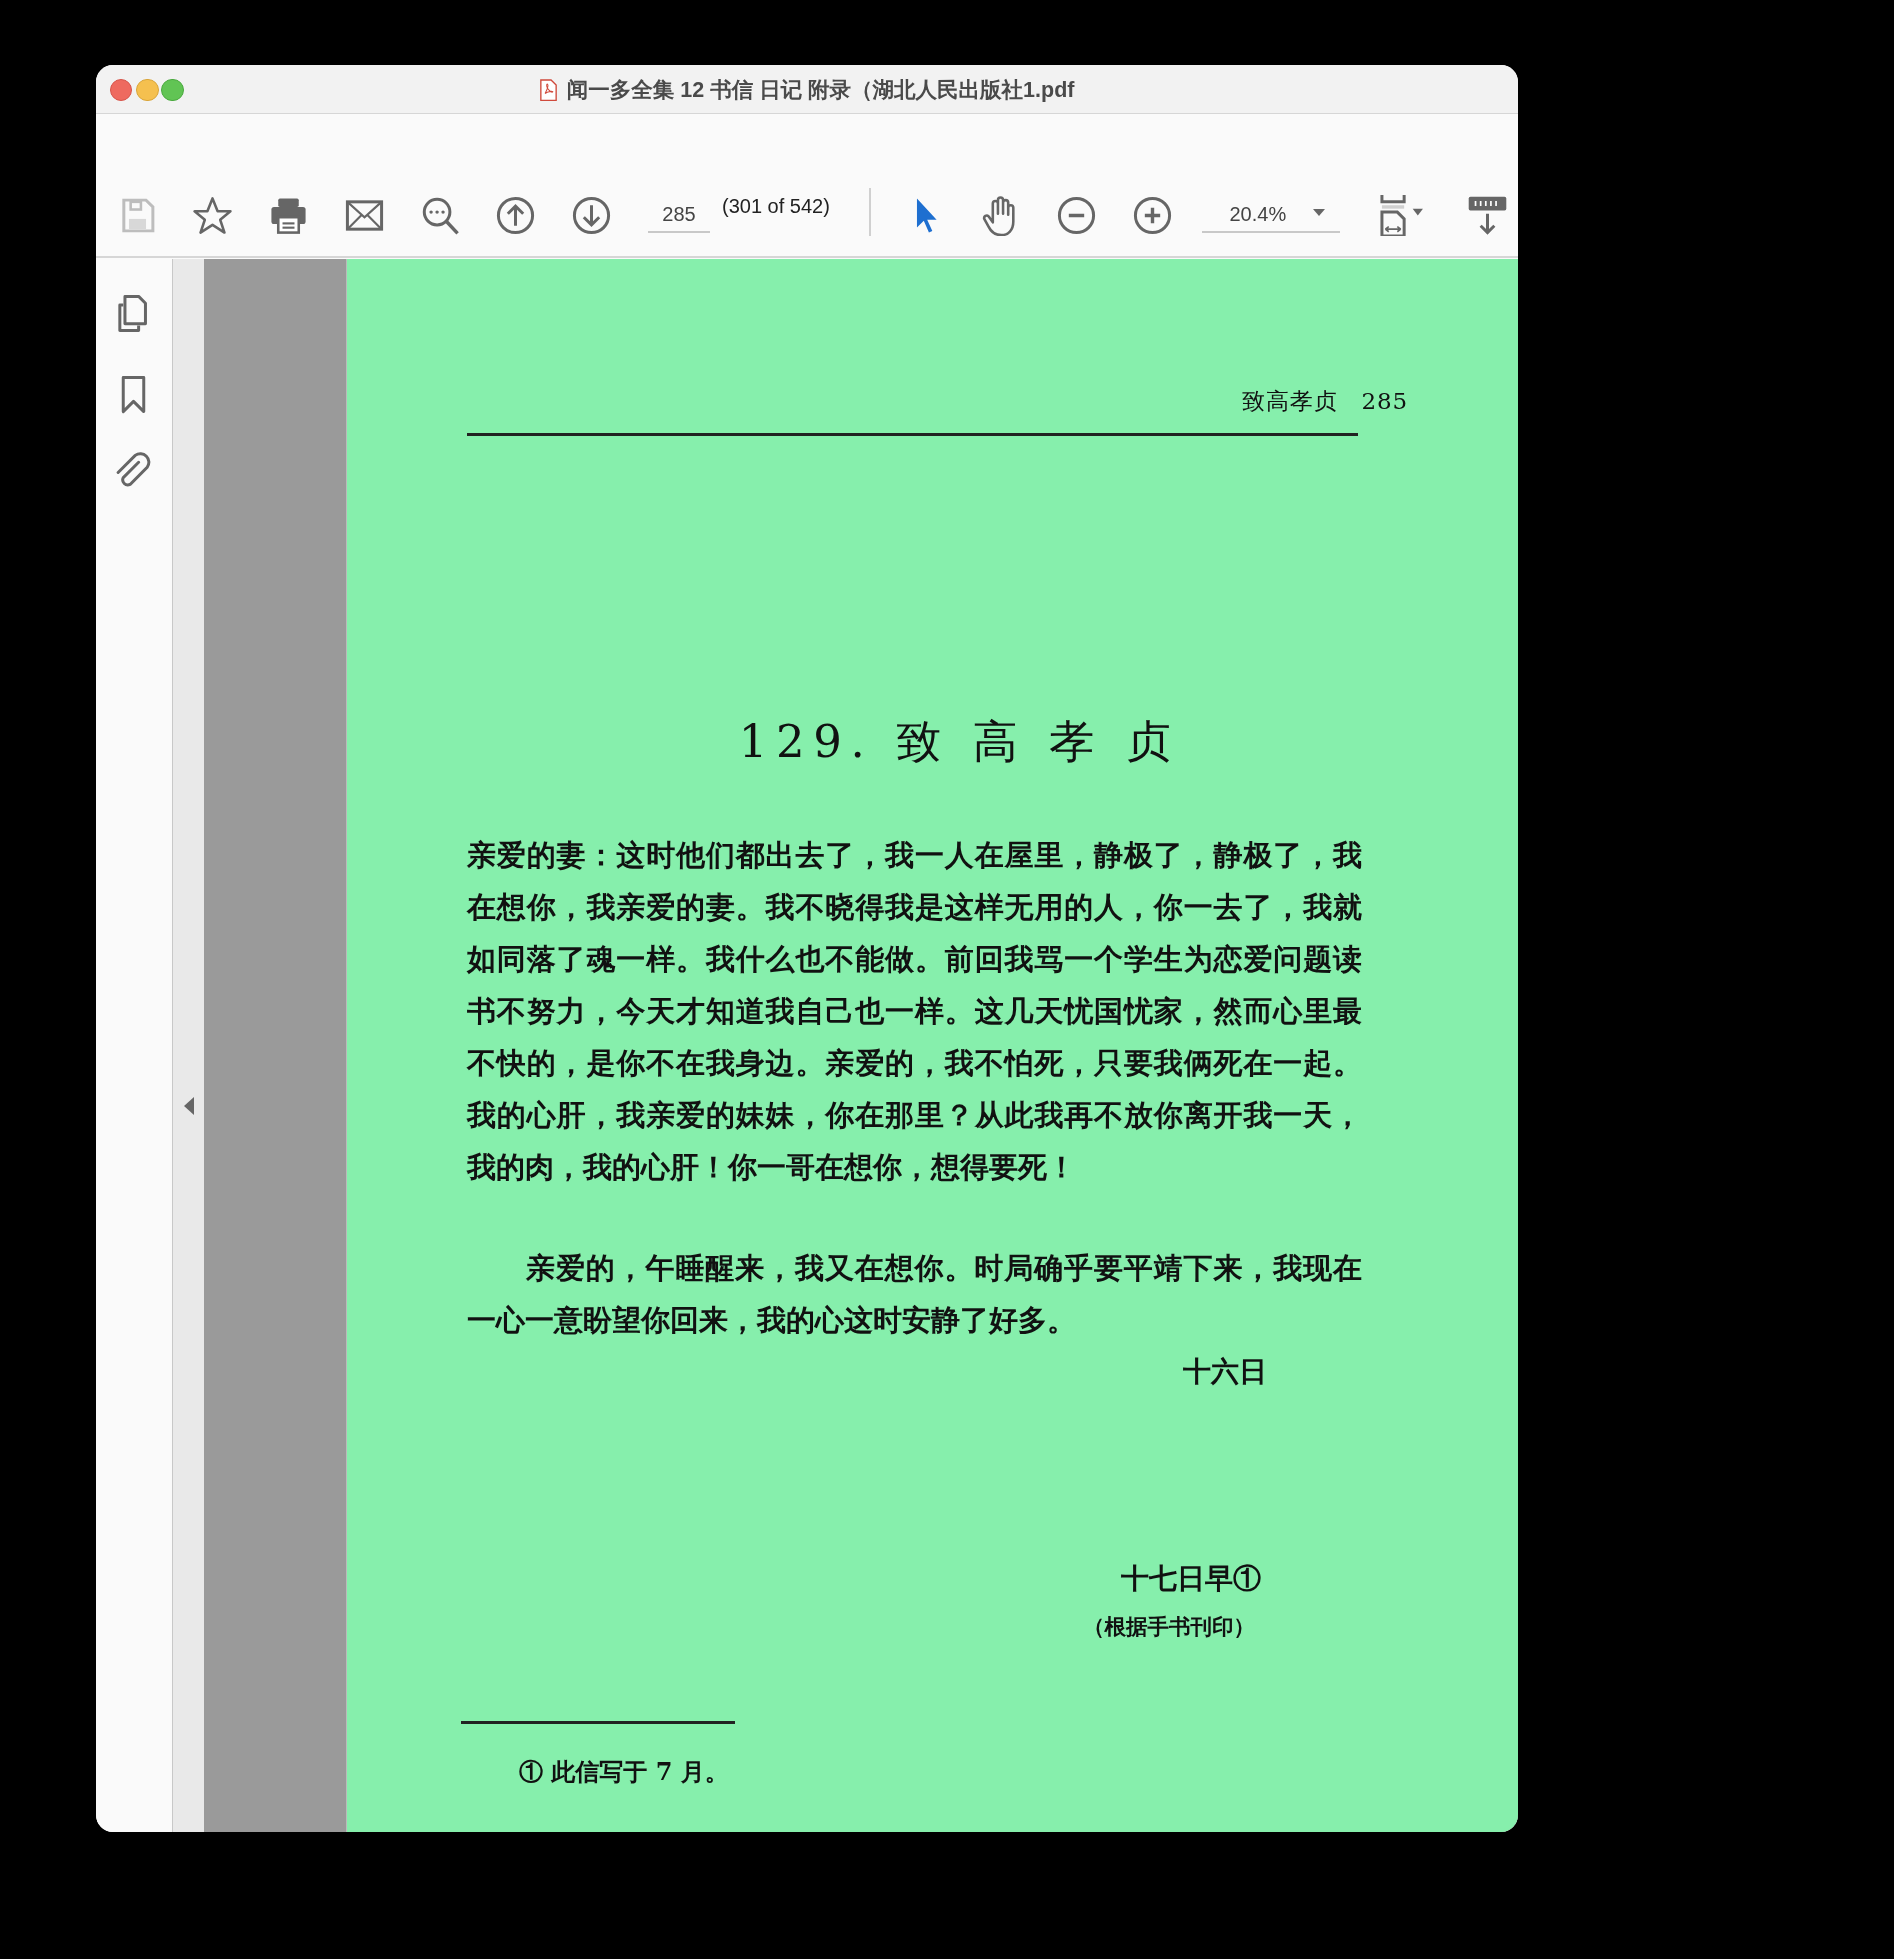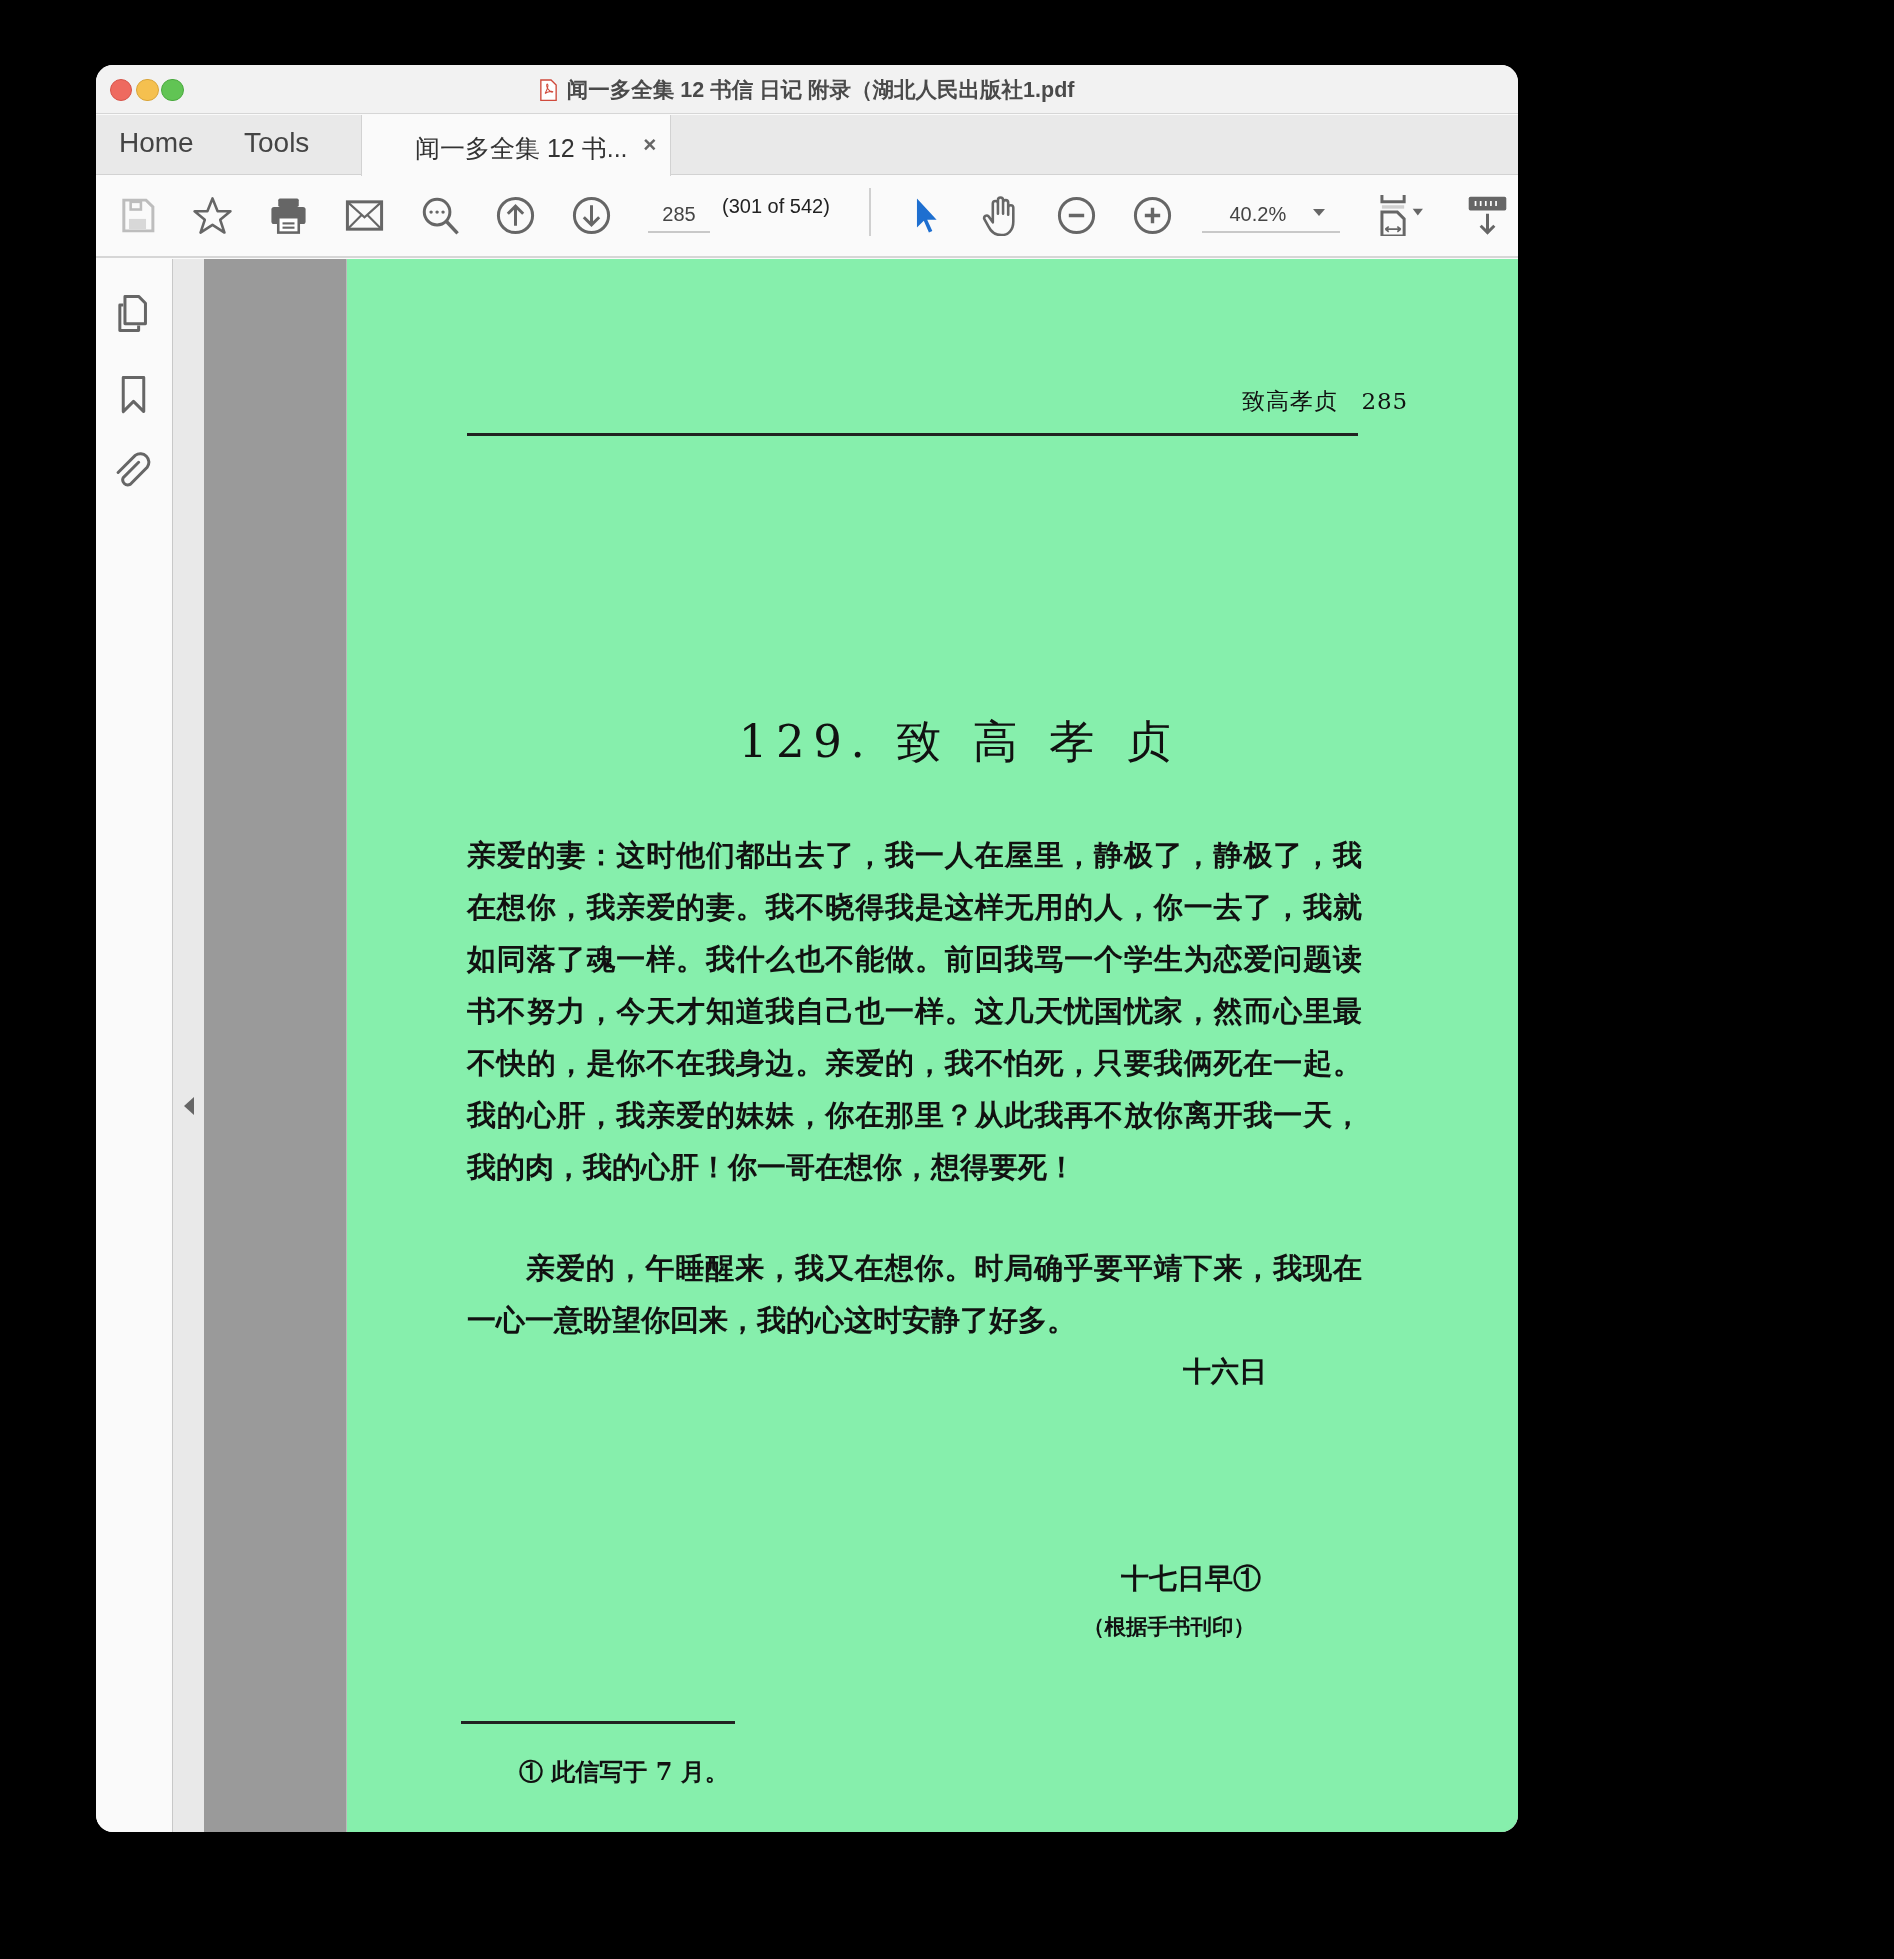--- a/index.html
+++ b/index.html
@@ -60,35 +60,20 @@
     <div class="title">
       <span class="pdf-icon">
         <svg width="17" height="22.4" viewBox="0 0 20 26">
             <path d="M1 1h12l6 6v18H1z" fill="#fff" stroke="#d04a3c" stroke-width="1.6"></path>
             <path d="M6 17c3-6 4-10 3-11s-2 2 0 5 5 5 6 4-6-1-9 2" fill="none" stroke="#d04a3c" stroke-width="1.2"></path>
           </svg>
       </span><span>闻一多全集 12 书信 日记 附录（湖北人民出版社1.pdf</span>
     </div>
   </div>
 
-  <div class="tabbar">
-    <div class="tab-plain" style="left:23px;">Home</div>
-    <div class="tab-plain" style="left:148px;">Tools</div>
-    <div class="tab-doc">
-      <span class="lbl">闻一多全集 12 书...</span>
-      <span class="x">×</span>
-    </div>
-    <div class="help">?</div>
-    <div class="avatar">
-      <svg width="41" height="41" viewBox="0 0 48 48">
-          <circle cx="24" cy="18" r="6" fill="#fff"></circle>
-          <path d="M21 23h6l1 6h6v4H14v-4h6z" fill="#fff"></path>
-        </svg>
-    </div>
-  </div>
 
   <div class="toolbar">
     <div class="tb" style="left:20.6px;">
       <svg viewBox="0 0 48 48">
           <path d="M8 6h26l8 8v28H8z" fill="none" stroke="#bdbdbd" stroke-width="3.5"></path>
           <rect x="16" y="8" width="12" height="9" fill="none" stroke="#bdbdbd" stroke-width="3"></rect>
           <rect x="14" y="28" width="20" height="12" fill="#d8d8d8"></rect>
         </svg>
     </div>
     <div class="tb" style="left:96px;">
@@ -151,21 +136,21 @@
           <path d="M15 24h18" stroke="#666" stroke-width="4"></path>
         </svg>
     </div>
     <div class="tb" style="left:1036px;">
       <svg viewBox="0 0 48 48">
           <circle cx="24" cy="24" r="20" fill="none" stroke="#666" stroke-width="3.5"></circle>
           <path d="M15 24h18M24 15v18" stroke="#666" stroke-width="4"></path>
         </svg>
     </div>
     <div class="zoomval">
-      <span class="v">40.2%</span>
+      <span class="v">20.4%</span>
       <span class="caret"></span>
     </div>
     <div class="tb" style="left:1279px; width:60px;">
       <svg viewBox="0 0 70 48" style="width:60px;">
           <path d="M8 0v8h26V0" fill="none" stroke="#666" stroke-width="3.5"></path>
           <rect x="8" y="12" width="26" height="4" fill="#d0d0d0"></rect>
           <path d="M8 20h18l8 8v20H8z" fill="none" stroke="#666" stroke-width="3.5"></path>
           <path d="M12 40h18M12 40l4-3M12 40l4 3M30 40l-4-3M30 40l-4 3" stroke="#666" stroke-width="2"></path>
           <path d="M44 16l6 8 6-8z" fill="#666"></path>
         </svg>

